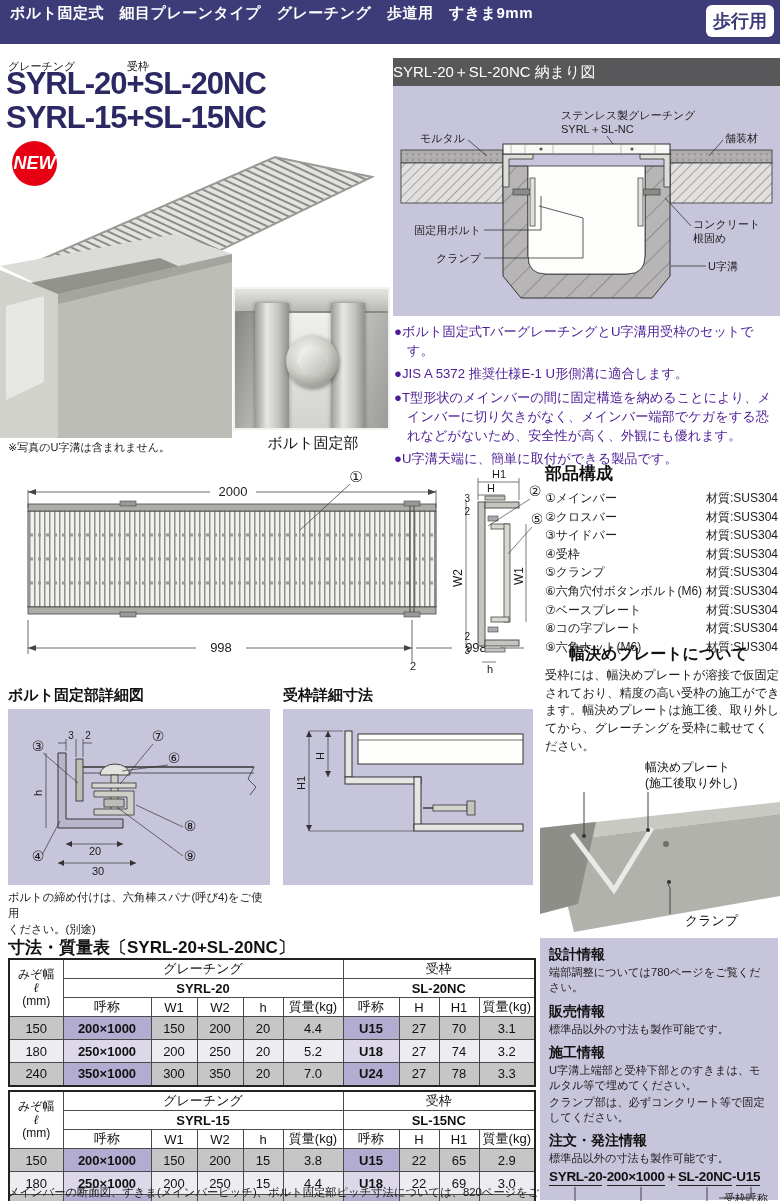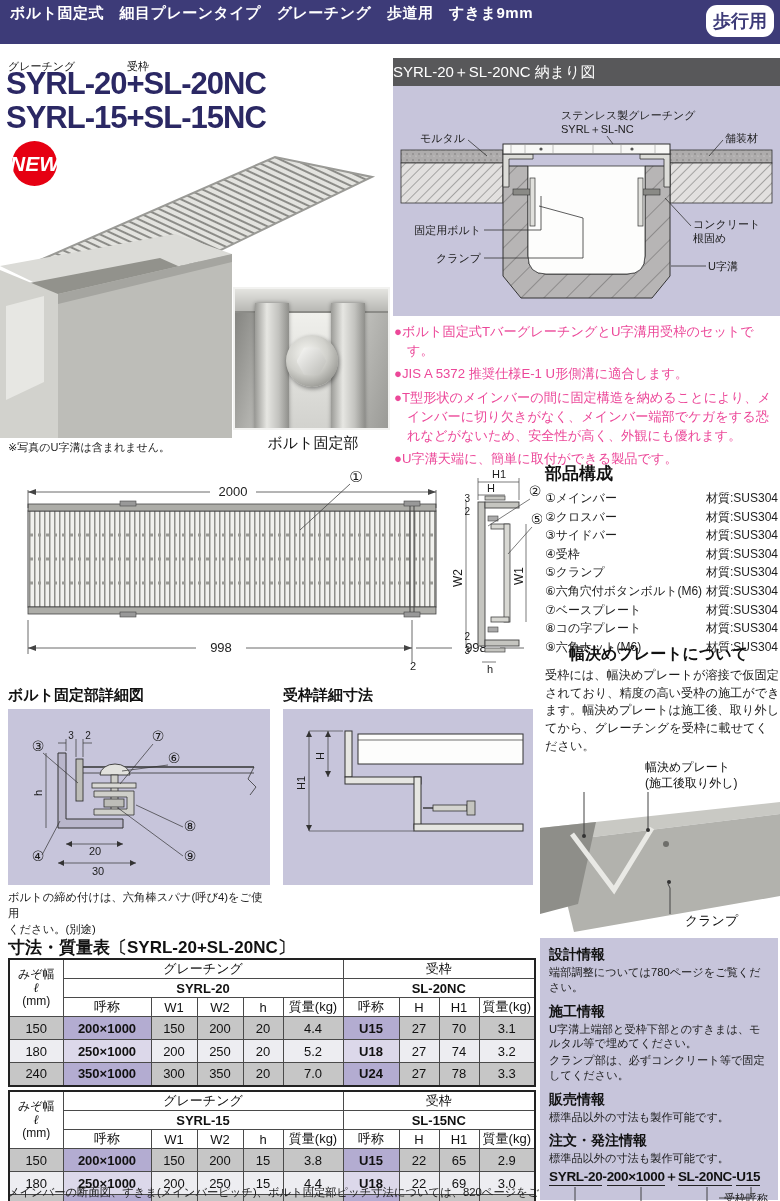--- a/index.html
+++ b/index.html
@@ -4,26 +4,26 @@
 <style>
   * { margin:0; padding:0; box-sizing:border-box; }
   html,body { background:#fff; }
   body { font-family:"Liberation Sans","DejaVu Sans",sans-serif; color:#222; }
   #page { position:relative; width:780px; height:1201px; background:#fff; overflow:hidden; margin:0 auto; }
 
   
   .header-bar { position:absolute; left:0; top:0; width:780px; height:44px; background:#3d3b78; color:#fff; padding:4px 0 16px 10px; }
   .header-bar .l1 { font-size:15px; font-weight:bold; line-height:18px; letter-spacing:0.5px; }
   .header-bar .l2 { font-size:14px; font-weight:bold; line-height:17px; }
-  .walk-badge { position:absolute; right:6px; top:5px; background:#fff; color:#3d3b78; font-size:18px; font-weight:bold; padding:4px 7px; border-radius:11px; }
+  .walk-badge { position:absolute; right:6px; top:5px; background:#fff; color:#3d3b78; font-size:18px; font-weight:bold; padding:4px 7px; border-radius:6px; }
 
   
   .lbl-small { position:absolute; font-size:11px; color:#111; }
   .prod-title { position:absolute; left:6px; font-size:31px; font-weight:bold; color:#2b2864; letter-spacing:-1px; line-height:1.0; }
-  .new-badge { position:absolute; left:12px; top:141px; width:45px; height:45px; background:#e60012; color:#fff; border-radius:50%; display:flex; align-items:center; justify-content:center; font-size:21px; font-weight:bold; font-style:italic; }
+  .new-badge { position:absolute; left:12px; top:141px; width:45px; height:45px; background:#e60012; color:#fff; border-radius:50%; display:flex; align-items:center; justify-content:center; font-size:18px; font-weight:bold; font-style:italic; }
 
   
   .hero-svg { position:absolute; left:20px; top:143px; }
   .channel-photo { position:absolute; left:0px; top:232px; }
   .photo-note { position:absolute; left:8px; top:440px; font-size:11px; color:#222; }
   .bolt-photo { position:absolute; left:233px; top:287px; width:157px; height:143px; border:2px solid #f2f2f0;
      background:linear-gradient(105deg,#7e7e7a 0%,#b0b0ac 25%,#d9d9d5 52%,#9a9a96 100%); overflow:hidden; }
   .bolt-photo .topstrip { position:absolute; left:0; top:0; width:100%; height:17%; background:linear-gradient(#e4e4e0,#b8b8b4); border-bottom:2px solid #8c8c88; }
   .bolt-photo .bar { position:absolute; top:10%; height:95%; width:22%; background:linear-gradient(90deg,#9b9b97,#e6e6e2 35%,#c2c2be 70%,#8f8f8b); box-shadow:0 0 4px rgba(0,0,0,.35); }
   .bolt-photo .bar.b1 { left:13%; } .bolt-photo .bar.b2 { left:63%; }
@@ -34,21 +34,21 @@
      clip-path:polygon(25% 5%,75% 5%,100% 50%,75% 95%,25% 95%,0% 50%); background:linear-gradient(135deg,#fafaf8,#b9b9b4); }
   .bolt-caption { position:absolute; left:233px; top:434px; width:160px; text-align:center; font-size:15px; color:#111; }
 
   
   .nouzumari { position:absolute; left:393px; top:58px; width:387px; height:258px; }
   .nouzumari .bar { height:28px; background:#58585a; color:#fff; font-size:15px; line-height:28px; padding-left:0; }
   .nouzumari .body { height:230px; background:#c7c5db; }
 
   
   .features { position:absolute; left:394px; top:323px; width:386px; list-style:none; }
-  .features li { font-size:13.2px; line-height:1.42; color:#ec4899; margin-bottom:5px; padding-left:13px; text-indent:-13px; }
+  .features li { font-size:13.2px; line-height:1.42; color:#4c1d95; margin-bottom:5px; padding-left:13px; text-indent:-13px; }
 
   
   .drawing-svg { position:absolute; left:4px; top:462px; }
 
   
   .parts { position:absolute; left:545px; top:462px; width:233px; }
   .parts h3 { font-size:17px; color:#111; margin-bottom:4px; }
   .part-row { display:flex; justify-content:space-between; font-size:12px; line-height:1.55; color:#1c1c1c; white-space:nowrap; }
   .part-row .nm { overflow:hidden; }
 
@@ -589,27 +589,27 @@
   </table>
 
   <div class="footnote">メインバーの断面図、すきま(メインバーピッチ)、ボルト固定部ピッチ寸法については、820ページをご覧ください。</div>
 
   <div class="sidebar">
     <div class="sec">
       <h4>設計情報</h4>
       <p>端部調整については780ページをご覧ください。</p>
     </div>
     <div class="sec">
+      <h4>販売情報</h4>
+      <p>標準品以外の寸法も製作可能です。</p>
+    </div>
+    <div class="sec">
       <h4>施工情報</h4>
       <p>U字溝上端部と受枠下部とのすきまは、モルタル等で埋めてください。</p>
       <p>クランプ部は、必ずコンクリート等で固定してください。</p>
-    </div>
-    <div class="sec">
-      <h4>販売情報</h4>
-      <p>標準品以外の寸法も製作可能です。</p>
     </div>
     <div class="sec">
       <h4>注文・発注情報</h4>
       <p>標準品以外の寸法も製作可能です。</p>
       <div class="order-code">
         <span class="u">SYRL-20</span><span>-</span><span class="u">200×1000</span><span>＋</span><span class="u">SL-20NC</span><span>-</span><span class="u">U15</span>
       </div>
       <svg width="220" height="72" viewBox="0 0 220 72">
         <polyline points="202,1 202,12 170,12" fill="none" stroke="#333" stroke-width="0.9"></polyline>
         <text x="219" y="16" font-size="11" text-anchor="end">受枠呼称</text>

